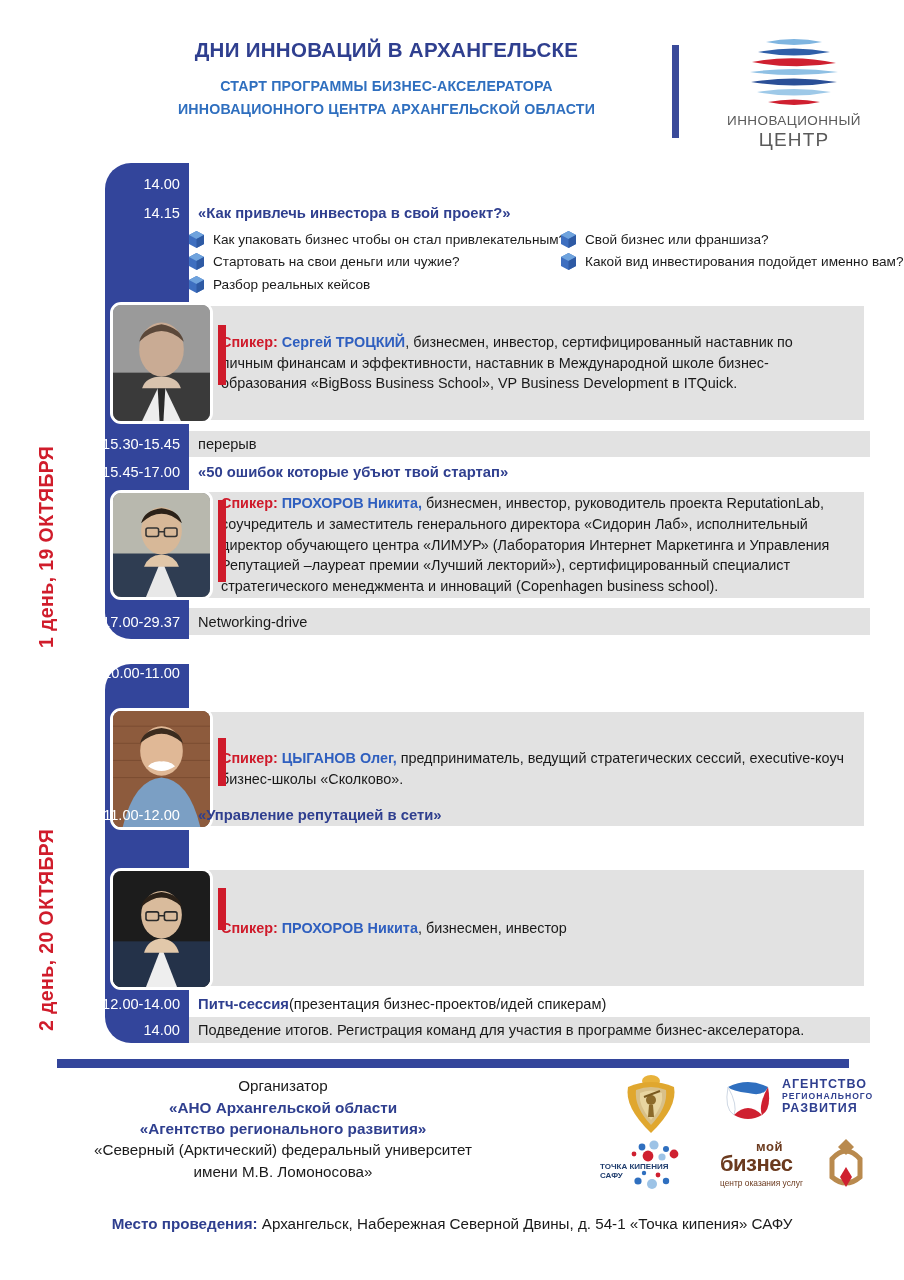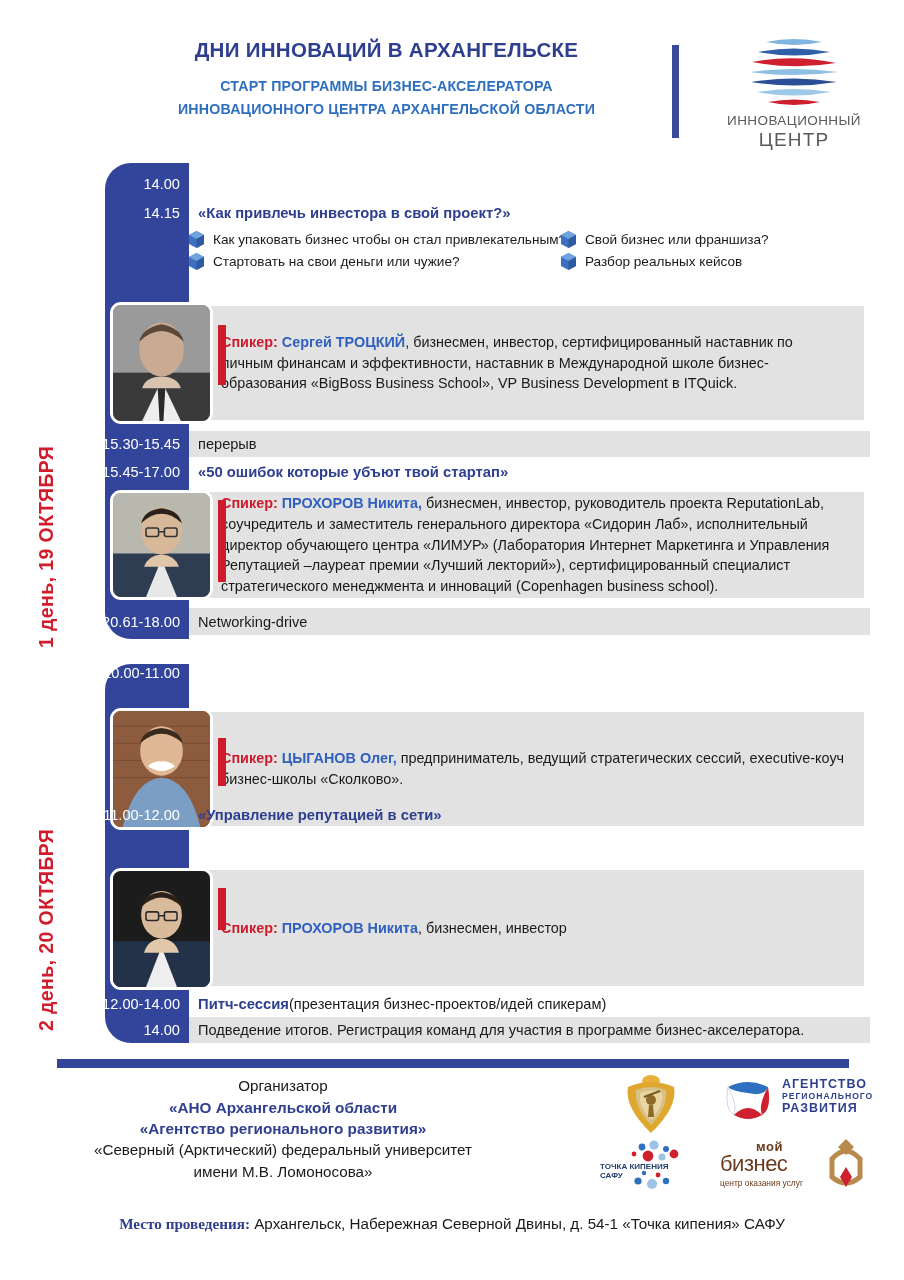--- a/index.html
+++ b/index.html
@@ -143,21 +143,21 @@
     position: absolute; left: 48px; top: 1076px; width: 470px;
     text-align: center;
   }
   .foot-left .fl-1 { font-size: 15.2px; color: #1a1a1a; line-height: 1.35; }
   .foot-left .fl-2 { font-size: 15.3px; color: #2f3f8f; font-weight: bold; line-height: 1.4; }
   .foot-left .fl-3 { margin-top: 13px; font-size: 15.2px; color: #1a1a1a; line-height: 1.4; }
   .venue {
     position: absolute; left: 0; top: 1215px; width: 904px;
     text-align: center; font-size: 15.2px;
   }
-  .venue b { color: #2f3f8f; font-family: Liberation Serif, serif; }
+  .venue b { color: #2f3f8f; }
 
   .logos { position: absolute; left: 600px; top: 1073px; width: 300px; height: 132px; }
   .logo-slot { position: absolute; }
   .tiny-cap { font-size: 8px; text-align: center; line-height: 1.1; }
 </style>
 </head>
 <body>
 
 <div class="header">
   <div class="header-text">
@@ -226,20 +226,28 @@
         <path d="M7.5 8 L15 4 L15 13 L7.5 17 Z" fill="#2e5aa4"></path>
       </svg>
     <span class="btxt">Стартовать на свои деньги или чужие?</span>
   </div>
   <div class="bullet">
     <svg class="cube" viewBox="0 0 15 17">
         <path d="M7.5 0 L15 4 L15 13 L7.5 17 L0 13 L0 4 Z" fill="#3e6fc0"></path>
         <path d="M7.5 0 L15 4 L7.5 8 L0 4 Z" fill="#6fa3dd"></path>
         <path d="M7.5 8 L15 4 L15 13 L7.5 17 Z" fill="#2e5aa4"></path>
       </svg>
+    <span class="btxt">Какой вид инвестирования подойдет именно вам?</span>
+  </div>
+  <div class="bullet">
+    <svg class="cube" viewBox="0 0 15 17">
+        <path d="M7.5 0 L15 4 L15 13 L7.5 17 L0 13 L0 4 Z" fill="#3e6fc0"></path>
+        <path d="M7.5 0 L15 4 L7.5 8 L0 4 Z" fill="#6fa3dd"></path>
+        <path d="M7.5 8 L15 4 L15 13 L7.5 17 Z" fill="#2e5aa4"></path>
+      </svg>
     <span class="btxt">Разбор реальных кейсов</span>
   </div>
 </div>
 
 <div class="speaker" style="top:306px; height:114px;">
   <div class="sp-text">
     <span class="sp-label">Спикер:</span>
     <span class="sp-name">Сергей ТРОЦКИЙ</span><span>, бизнесмен, инвестор, сертифицированный наставник по личным финансам и эффективности, наставник в Международной школе бизнес-образования «BigBoss Business School», VP Business Development в ITQuick.</span>
   </div>
 </div>
@@ -280,21 +288,21 @@
     <ellipse cx="50" cy="40" rx="21" ry="25" fill="#d7b898"></ellipse>
     <path d="M29 32 Q50 12 71 32 Q68 18 50 16 Q32 18 29 32 Z" fill="#2b2118"></path>
     <rect x="34" y="37" width="13" height="9" rx="2" fill="none" stroke="#333" stroke-width="1.6"></rect>
     <rect x="53" y="37" width="13" height="9" rx="2" fill="none" stroke="#333" stroke-width="1.6"></rect>
     <line x1="47" y1="41" x2="53" y2="41" stroke="#333" stroke-width="1.6"></line>
     <path d="M50 65 Q36 66 32 78 L68 78 Q64 66 50 65 Z" fill="#e0c6a8"></path>
   </svg>
 </div>
 
 <div class="row" style="top:608px; height:27px;">
-  <div class="time">20.61-18.00</div>
+  <div class="time">17.00-29.37</div>
   <div class="row-body gray dark">Networking-drive</div>
 </div>
 
 <div class="row" style="top:660px; height:26px;">
   <div class="time">10.00-11.00</div>
 </div>
 
 <div class="speaker" style="top:712px; height:114px;">
   <div class="sp-text">
     <span class="sp-label">Спикер:</span>
@@ -409,21 +417,21 @@
     <div style="position:absolute; left:62px; top:2px; color:#2f3f8f; font-weight:bold;">
       <div style="font-size:12.5px; letter-spacing:1px;">АГЕНТСТВО</div>
       <div style="font-size:8.6px; letter-spacing:1px;">РЕГИОНАЛЬНОГО</div>
       <div style="font-size:12.5px; letter-spacing:1px;">РАЗВИТИЯ</div>
     </div>
   </div>
 
   <div class="logo-slot" style="left:120px; top:66px; width:175px; height:58px;">
     <div style="position:absolute; left:0; top:0; color:#6b3a1e;">
       <div style="font-size:13px; font-weight:bold; margin-left:36px; letter-spacing:.5px;">мой</div>
-      <div style="font-size:22px; font-weight:normal; line-height:.95; letter-spacing:-.5px;">бизнес</div>
+      <div style="font-size:22px; font-weight:bold; line-height:.95; letter-spacing:-.5px;">бизнес</div>
       <div style="font-size:8.4px; margin-top:3px;">центр оказания услуг</div>
     </div>
     <svg viewBox="0 0 44 56" width="44" height="56" style="position:absolute; left:104px; top:-2px;">
       <path d="M22 2 L30 10 L22 18 L14 10 Z" fill="#b98a4e"></path>
       <path d="M8 22 Q22 6 36 22 L36 40 Q22 52 8 40 Z" fill="none" stroke="#b98a4e" stroke-width="5"></path>
       <path d="M22 30 L28 40 L22 50 L16 40 Z" fill="#cf2030"></path>
     </svg>
   </div>
 </div>
 

